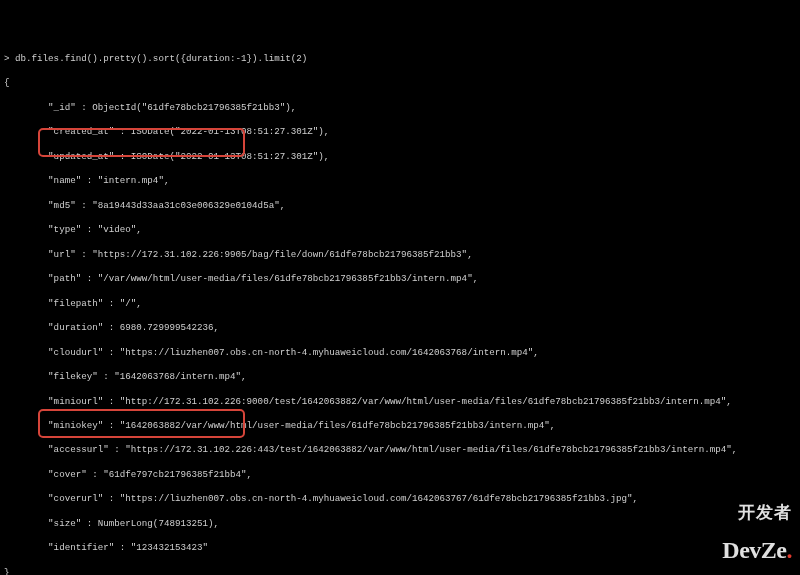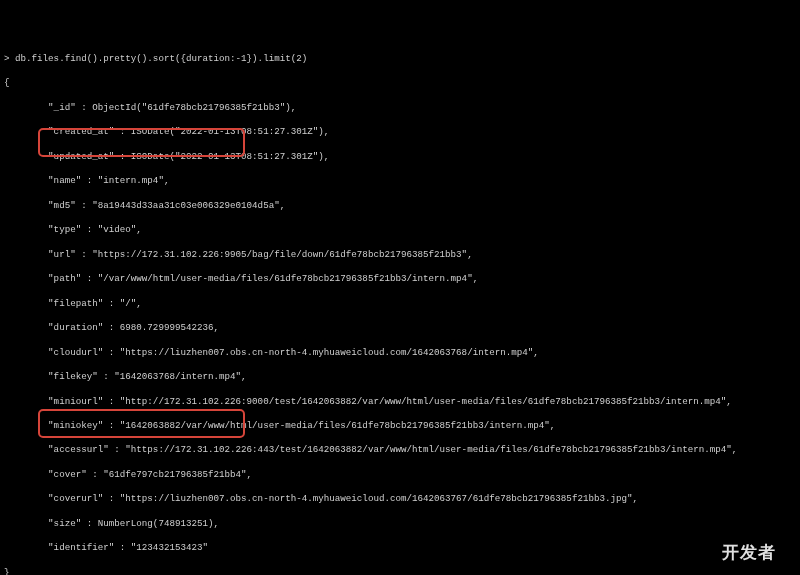--- a/index.html
+++ b/index.html
@@ -16,26 +16,27 @@
   }
   .line { white-space: pre; }
   .box {
     position: absolute;
     border: 2px solid #d6453a; 
     border-radius: 5px;
     pointer-events: none;
   }
   .watermark {
     position: absolute;
-    right: 24px;
+    right: 8px;
     bottom: 4px;
     color: #e0e0e0;
     text-align: right;
     line-height: 1;
     pointer-events: none;
+    font-family: Liberation Serif, serif;
   }
   .watermark .wm-cn { font-size: 17px; font-weight: 600; letter-spacing: 1px; }
   .watermark .wm-en { font-size: 24px; font-weight: 700; letter-spacing: -0.5px; margin-top: -2px; }
   .watermark .wm-en .z { color: #e03a2e; }
 </style>
 </head>
 <body>
 
 
 
@@ -81,16 +82,17 @@
 
 
 
 
 
 <div class="box" style="left:38px; top:128px; width:207px; height:29px;"></div>
 <div class="box" style="left:38px; top:409px; width:207px; height:29px;"></div>
 
 <div class="watermark">
   <div class="wm-cn">开发者</div>
+  <div class="wm-en"><span>DevZe</span><span class="z">.</span></div>
 </div>
 
 
 
 
 </body></html>

